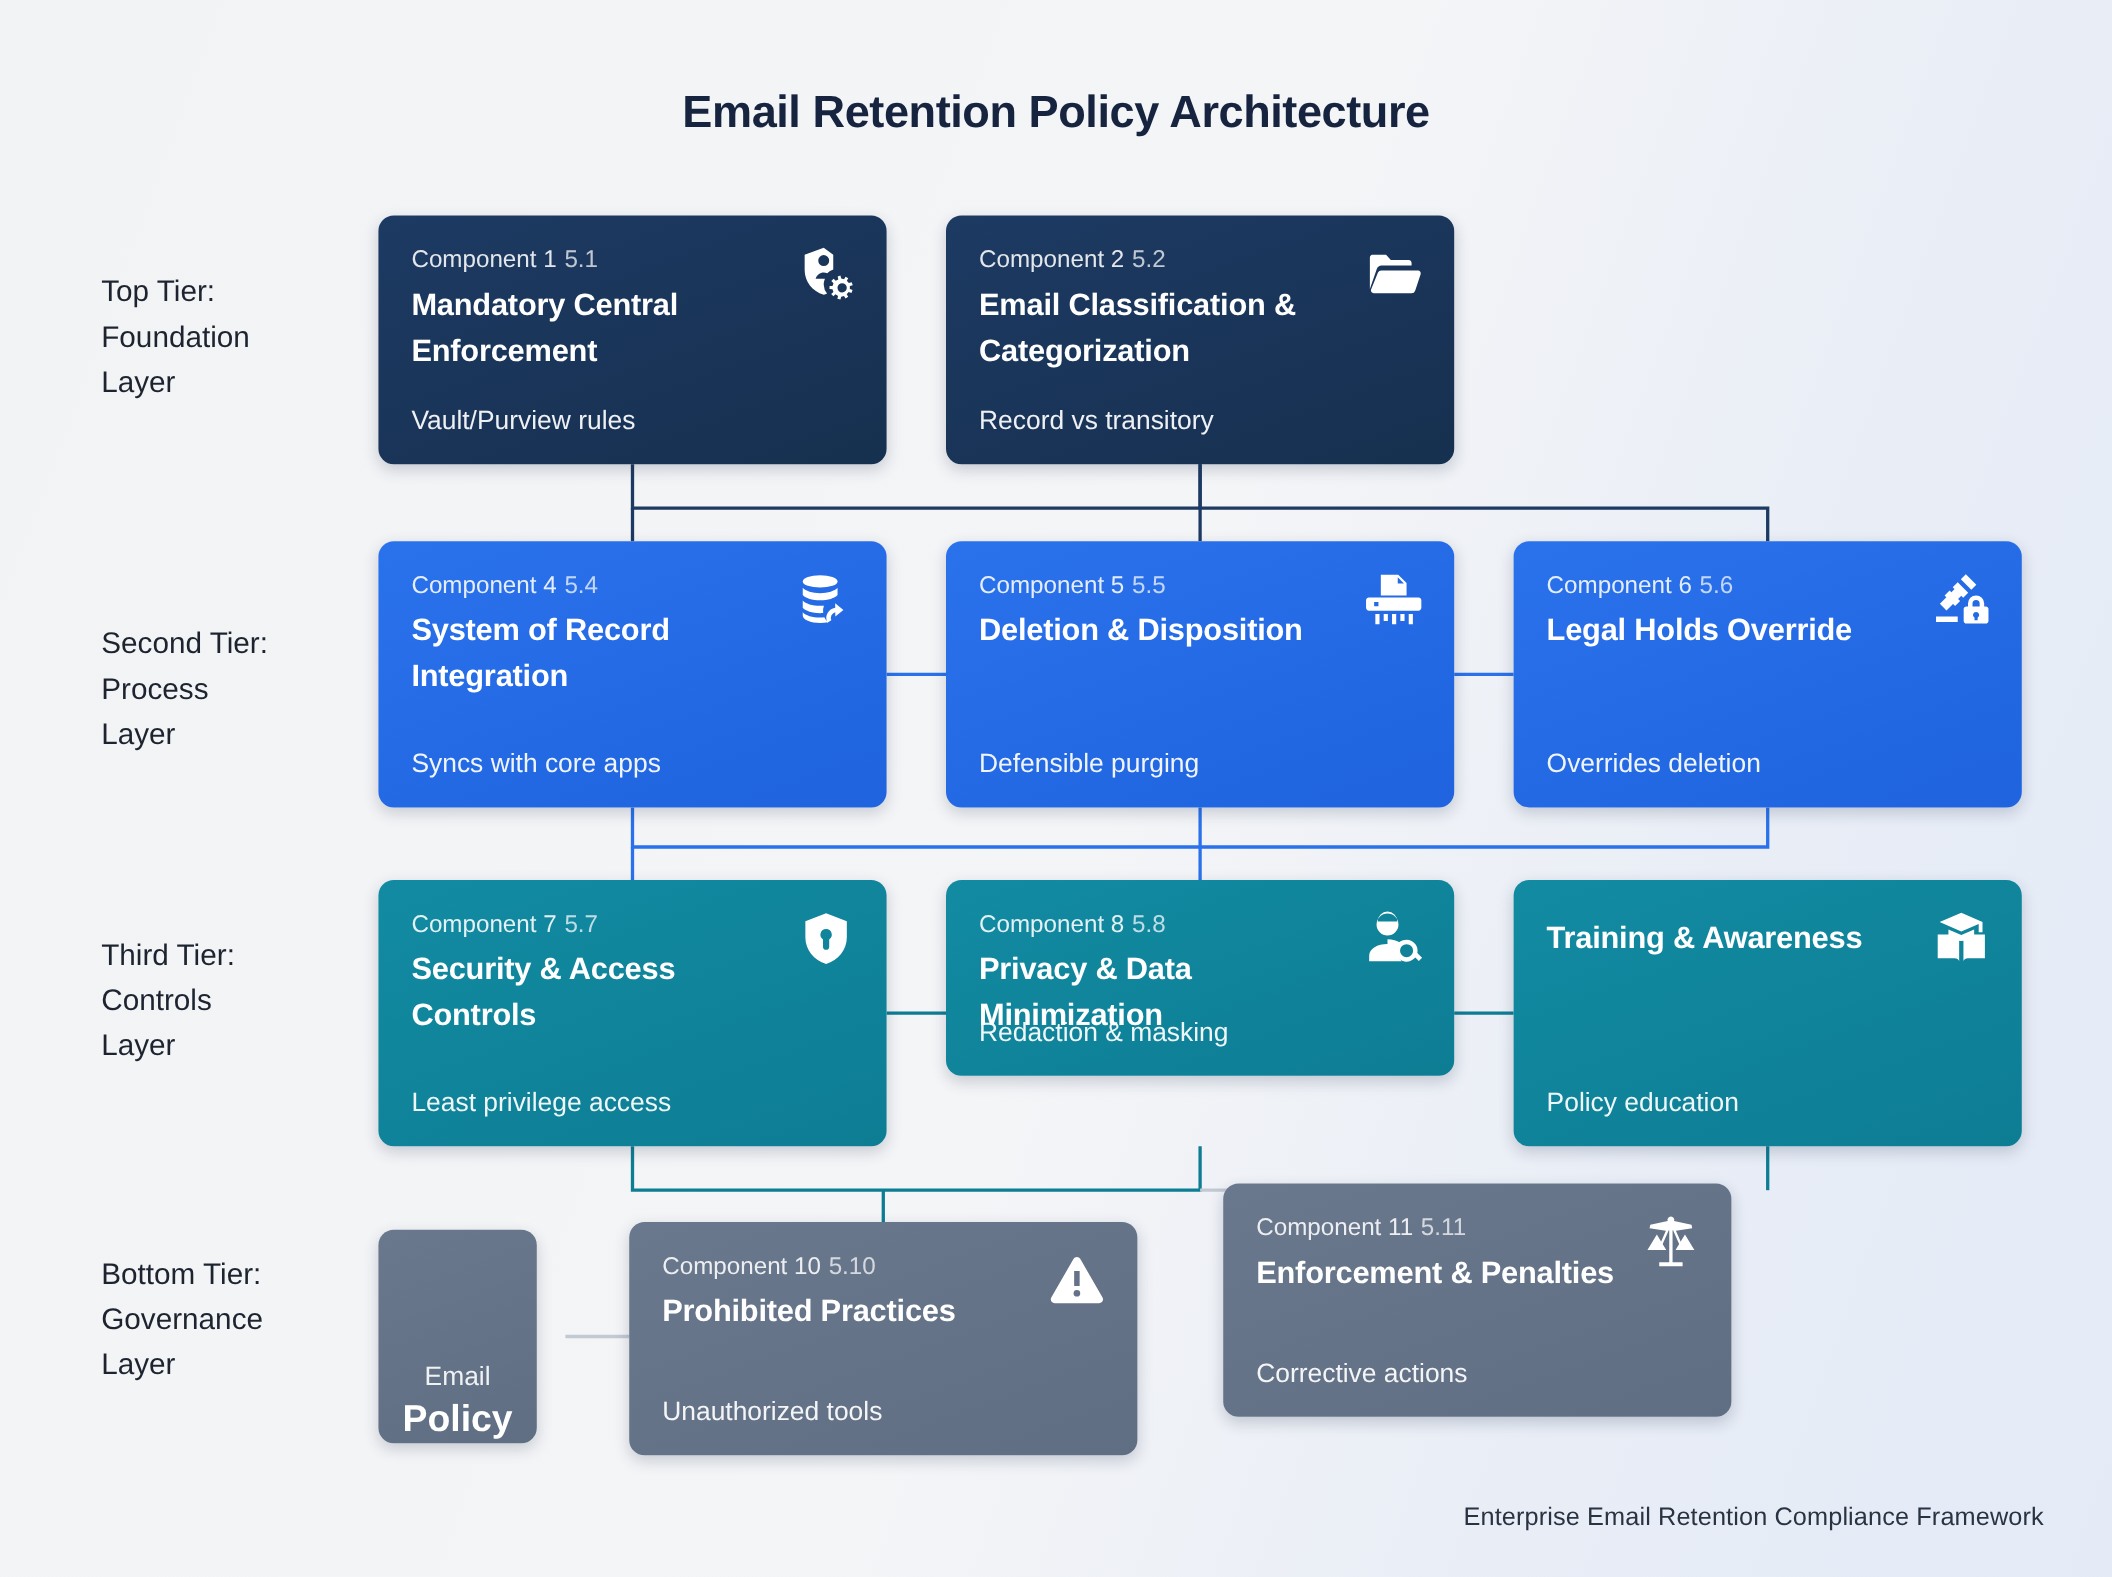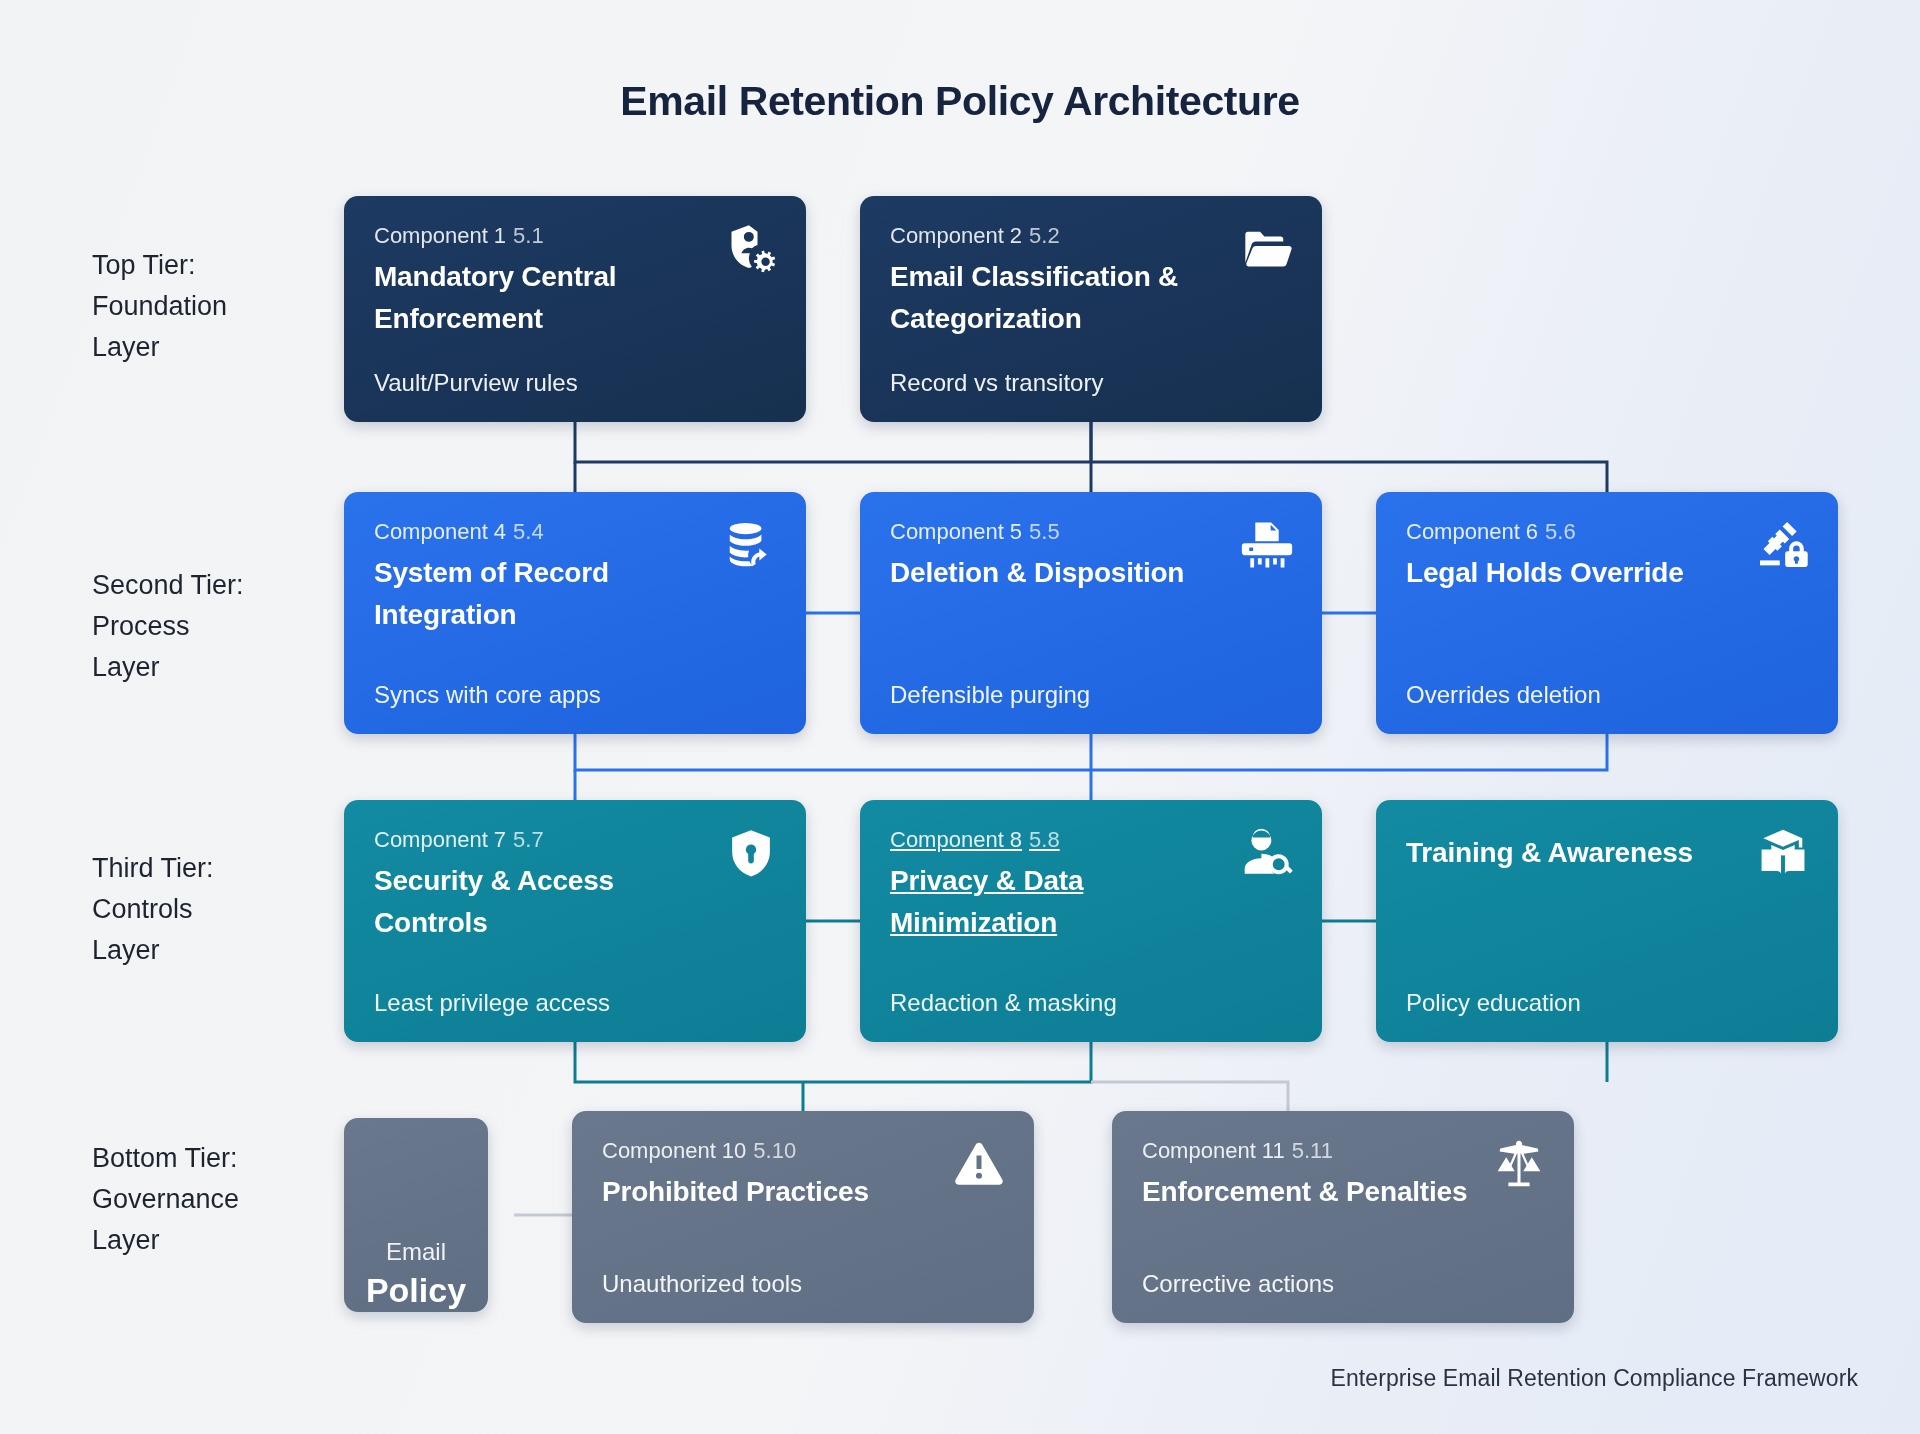--- a/index.html
+++ b/index.html
@@ -120,35 +120,35 @@
   .c2 { left: 860px;  top: 196px; width: 462px; height: 226px; }
   .c3 { left: 1376px; top: 196px; width: 462px; height: 226px; }
 
   
   .c4 { left: 344px;  top: 492px; width: 462px; height: 242px; }
   .c5 { left: 860px;  top: 492px; width: 462px; height: 242px; }
   .c6 { left: 1376px; top: 492px; width: 462px; height: 242px; }
 
   
   .c7 { left: 344px;  top: 800px; width: 462px; height: 242px; }
-  .c8 { left: 860px;  top: 800px; width: 462px; height: 242px; text-decoration: underline; }
+  .c8 { left: 860px;  top: 800px; width: 462px; height: 178px; }
   .c9 { left: 1376px; top: 800px; width: 462px; height: 242px; }
 
   
   .cpolicy {
     left: 344px; top: 1118px; width: 144px; height: 194px;
     padding: 0;
     display: flex; flex-direction: column;
     align-items: center; justify-content: flex-end;
   }
   .cpolicy .pol-kicker { font-size: 24px; line-height: 32px; color: rgba(255,255,255,0.90); }
   .cpolicy .pol-title  { font-size: 34px; line-height: 44px; font-weight: bold; }
 
   .c10 { left: 572px;  top: 1111px; width: 462px; height: 212px; }
-  .c11 { left: 1112px; top: 1111px; width: 462px; height: 212px; }
+  .c11 { left: 1112px; top: 1076px; width: 462px; height: 212px; }
 
   .c10 .card-title, .c11 .card-title { max-width: 330px; }
 
   
   .footer-note {
     position: absolute;
     right: 62px;
     bottom: 42px;
     font-size: 23px;
     color: #2a3342;

